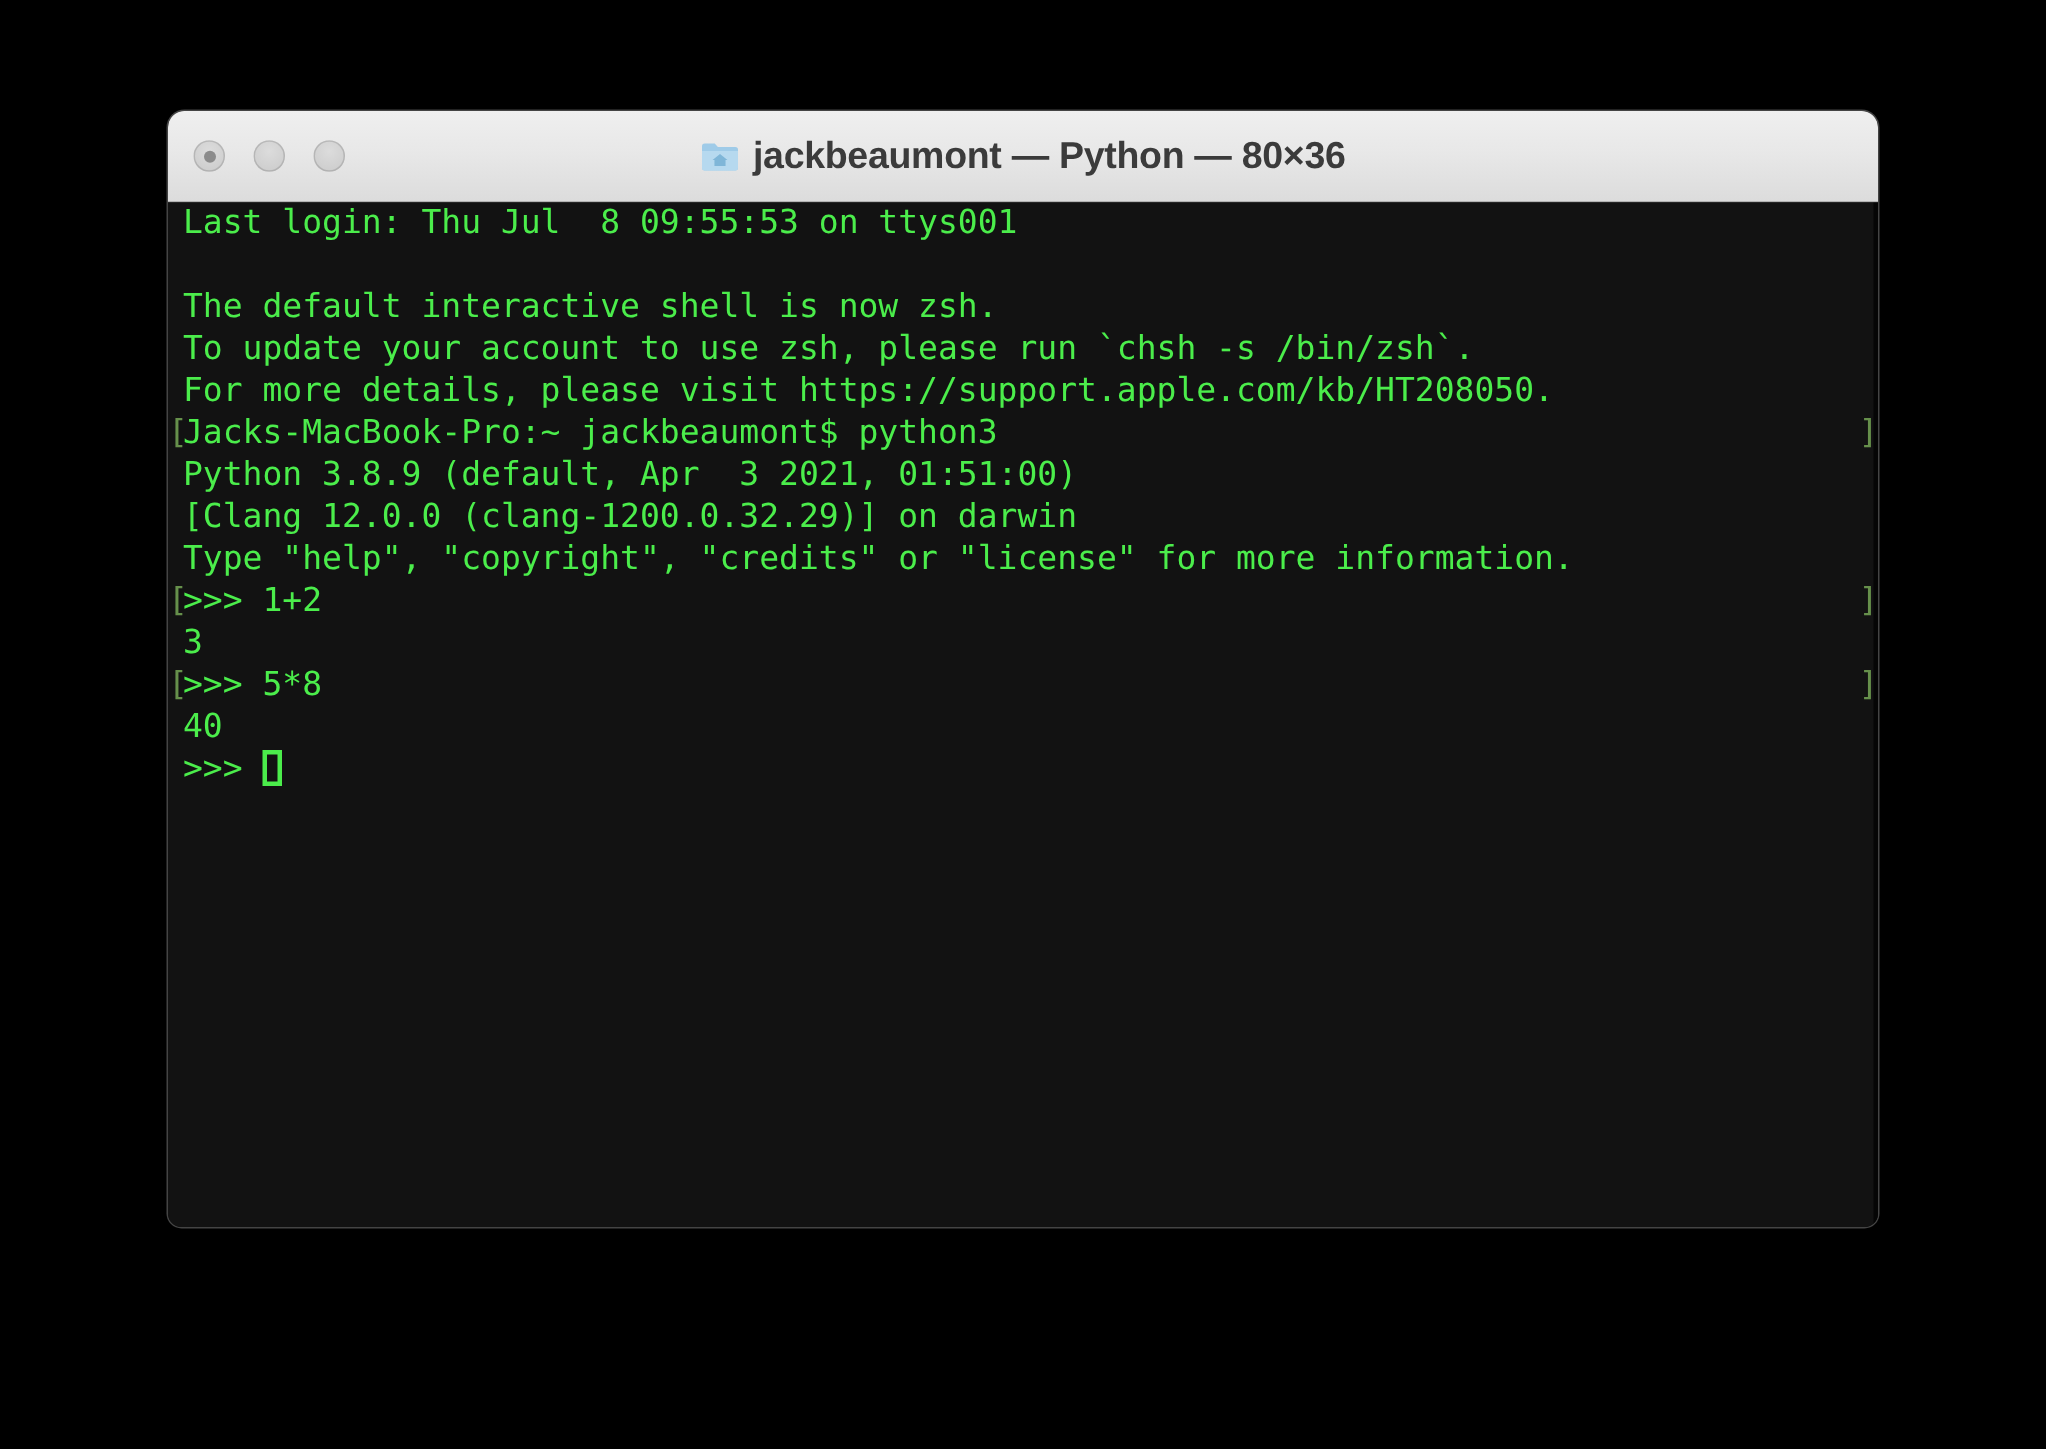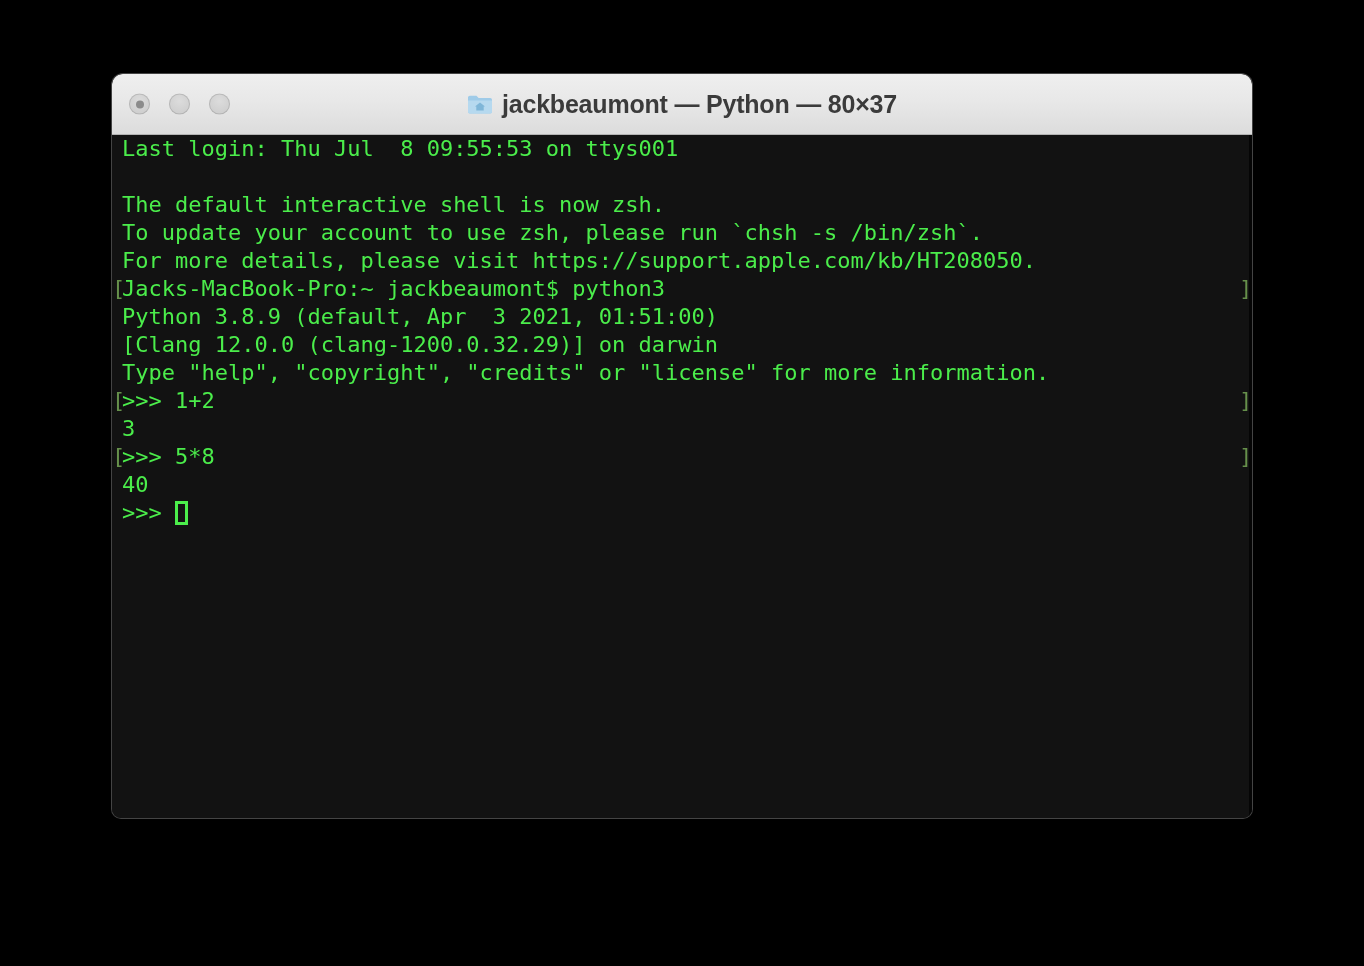--- a/index.html
+++ b/index.html
@@ -153,21 +153,21 @@
         <div class="dot"></div>
       </div>
     </div>
 
     <div id="title-group">
       <svg id="folder-icon" viewBox="0 0 26 22">
         <path d="M1 4.5 A1.8 1.8 0 0 1 2.8 2.7 H9.5 L11.6 5 H23.2 A1.8 1.8 0 0 1 25 6.8 V18.8 A1.8 1.8 0 0 1 23.2 20.6 H2.8 A1.8 1.8 0 0 1 1 18.8 Z" fill="#9fcbe8"></path>
         <path d="M1 7.6 H25 V18.8 A1.8 1.8 0 0 1 23.2 20.6 H2.8 A1.8 1.8 0 0 1 1 18.8 Z" fill="#b6d9ef"></path>
         <path d="M13 9.6 L18 13.6 H16.7 V17.6 H9.3 V13.6 H8 Z" fill="#7fb6d8"></path>
       </svg>
-      <div id="window-title">jackbeaumont — Python — 80×37</div>
+      <div id="window-title">jackbeaumont — Python — 80×36</div>
     </div>
 
   </div>
 
   <div id="terminal-body">
     <div id="terminal-screen"><div class="term-line"><span class="content">Last login: Thu Jul  8 09:55:53 on ttys001</span></div><div class="term-line"><span class="content"></span></div><div class="term-line"><span class="content">The default interactive shell is now zsh.</span></div><div class="term-line"><span class="content">To update your account to use zsh, please run `chsh -s /bin/zsh`.</span></div><div class="term-line"><span class="content">For more details, please visit https://support.apple.com/kb/HT208050.</span></div><div class="term-line"><span class="mark-open">[</span><span class="mark-close">]</span><span class="content">Jacks-MacBook-Pro:~ jackbeaumont$ python3</span></div><div class="term-line"><span class="content">Python 3.8.9 (default, Apr  3 2021, 01:51:00)</span></div><div class="term-line"><span class="content">[Clang 12.0.0 (clang-1200.0.32.29)] on darwin</span></div><div class="term-line"><span class="content">Type "help", "copyright", "credits" or "license" for more information.</span></div><div class="term-line"><span class="mark-open">[</span><span class="mark-close">]</span><span class="content">&gt;&gt;&gt; 1+2</span></div><div class="term-line"><span class="content">3</span></div><div class="term-line"><span class="mark-open">[</span><span class="mark-close">]</span><span class="content">&gt;&gt;&gt; 5*8</span></div><div class="term-line"><span class="content">40</span></div><div class="term-line"><span class="content">&gt;&gt;&gt; </span><span class="cursor-block"></span></div></div>
     <div id="right-border-shade"></div>
   </div>
 
 </div>

